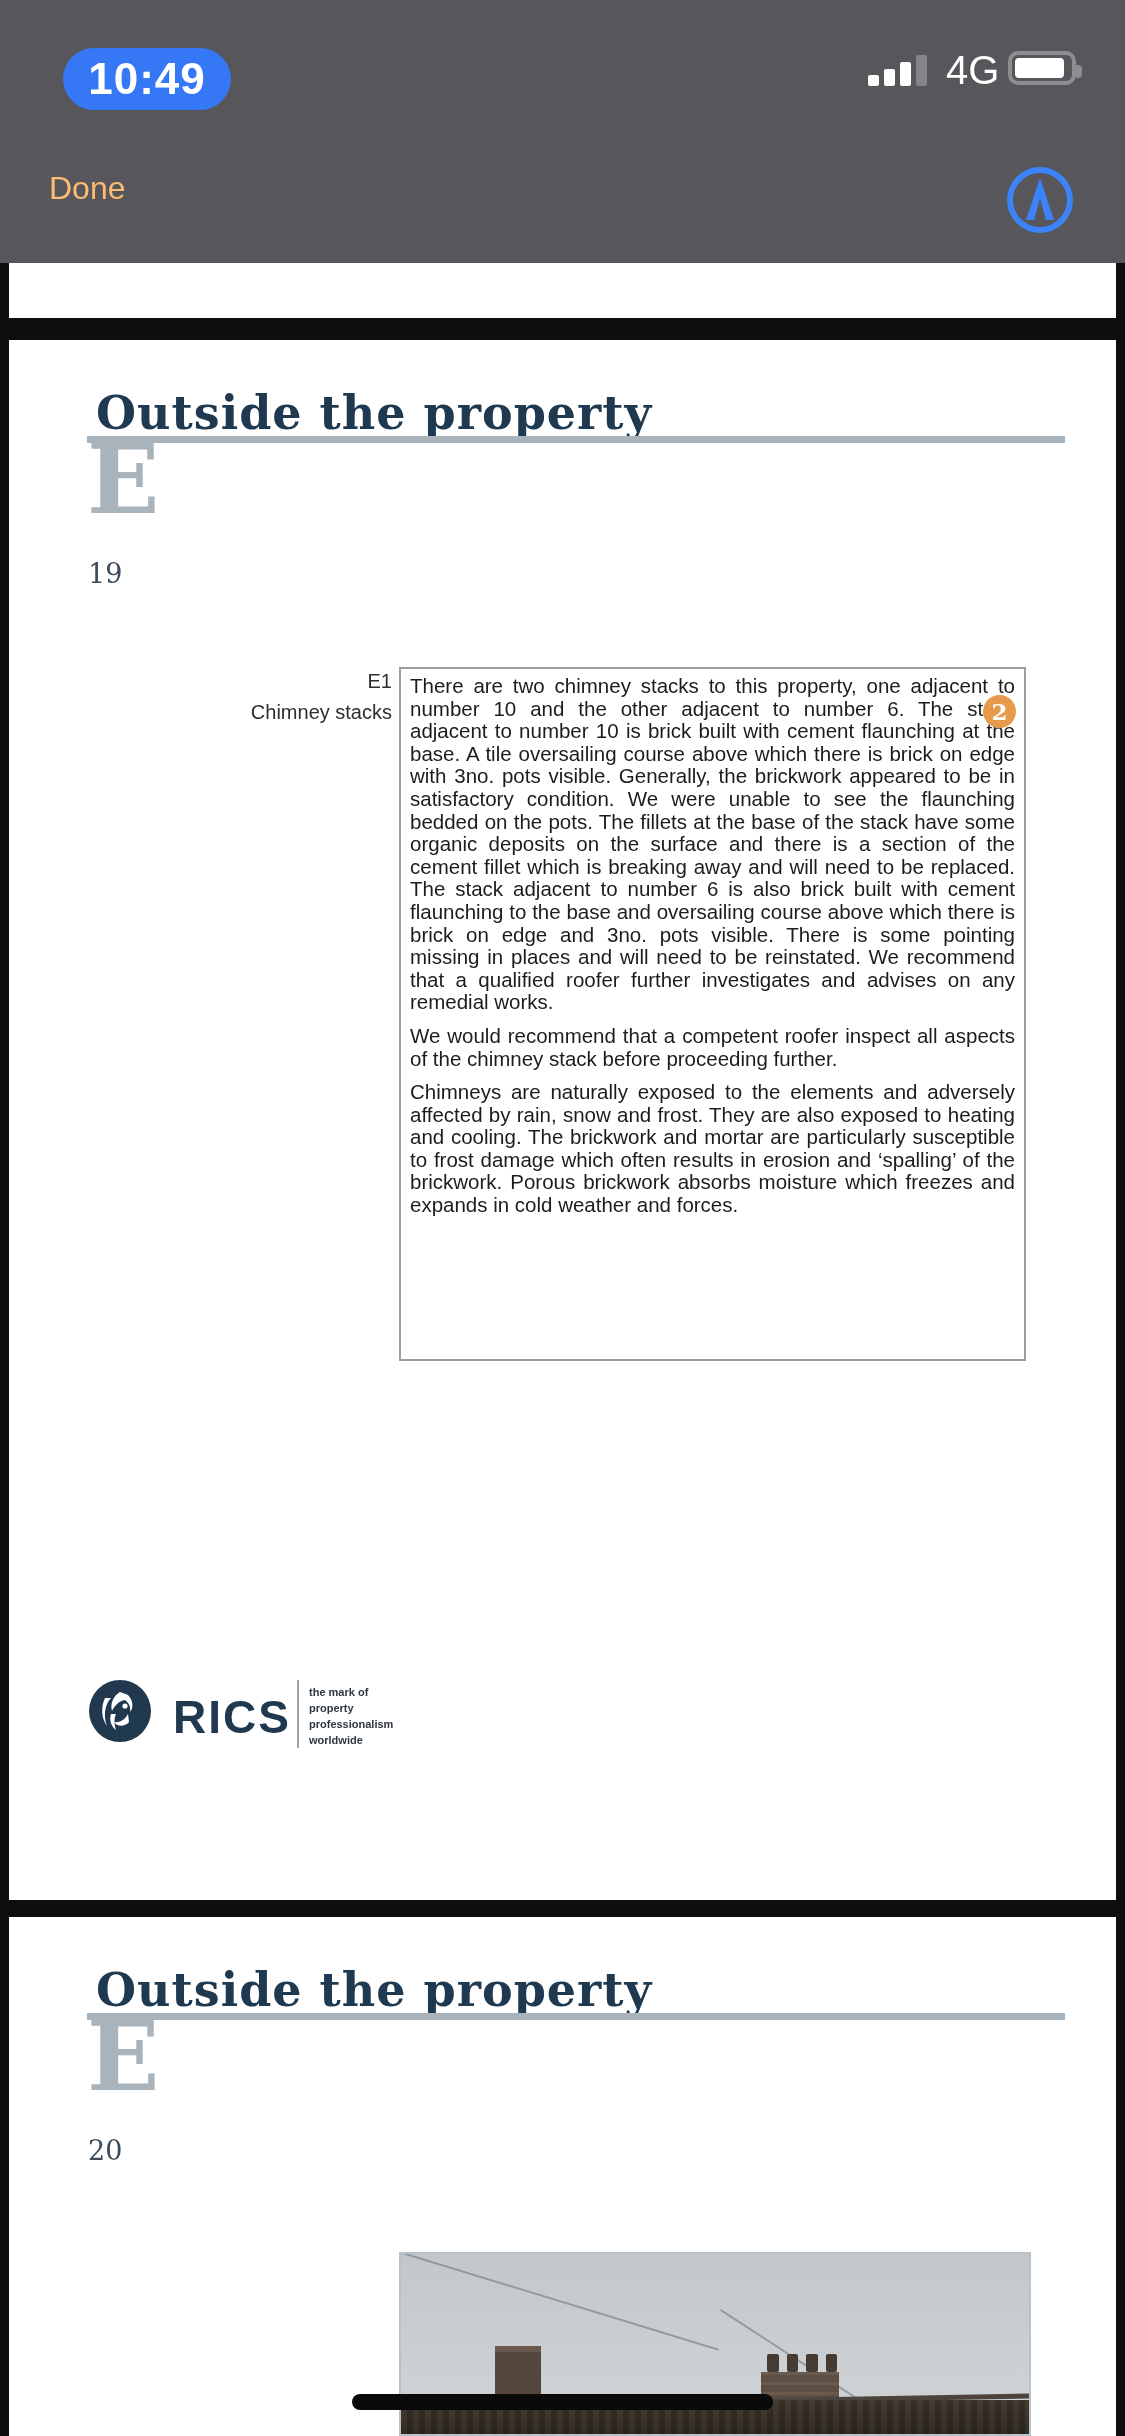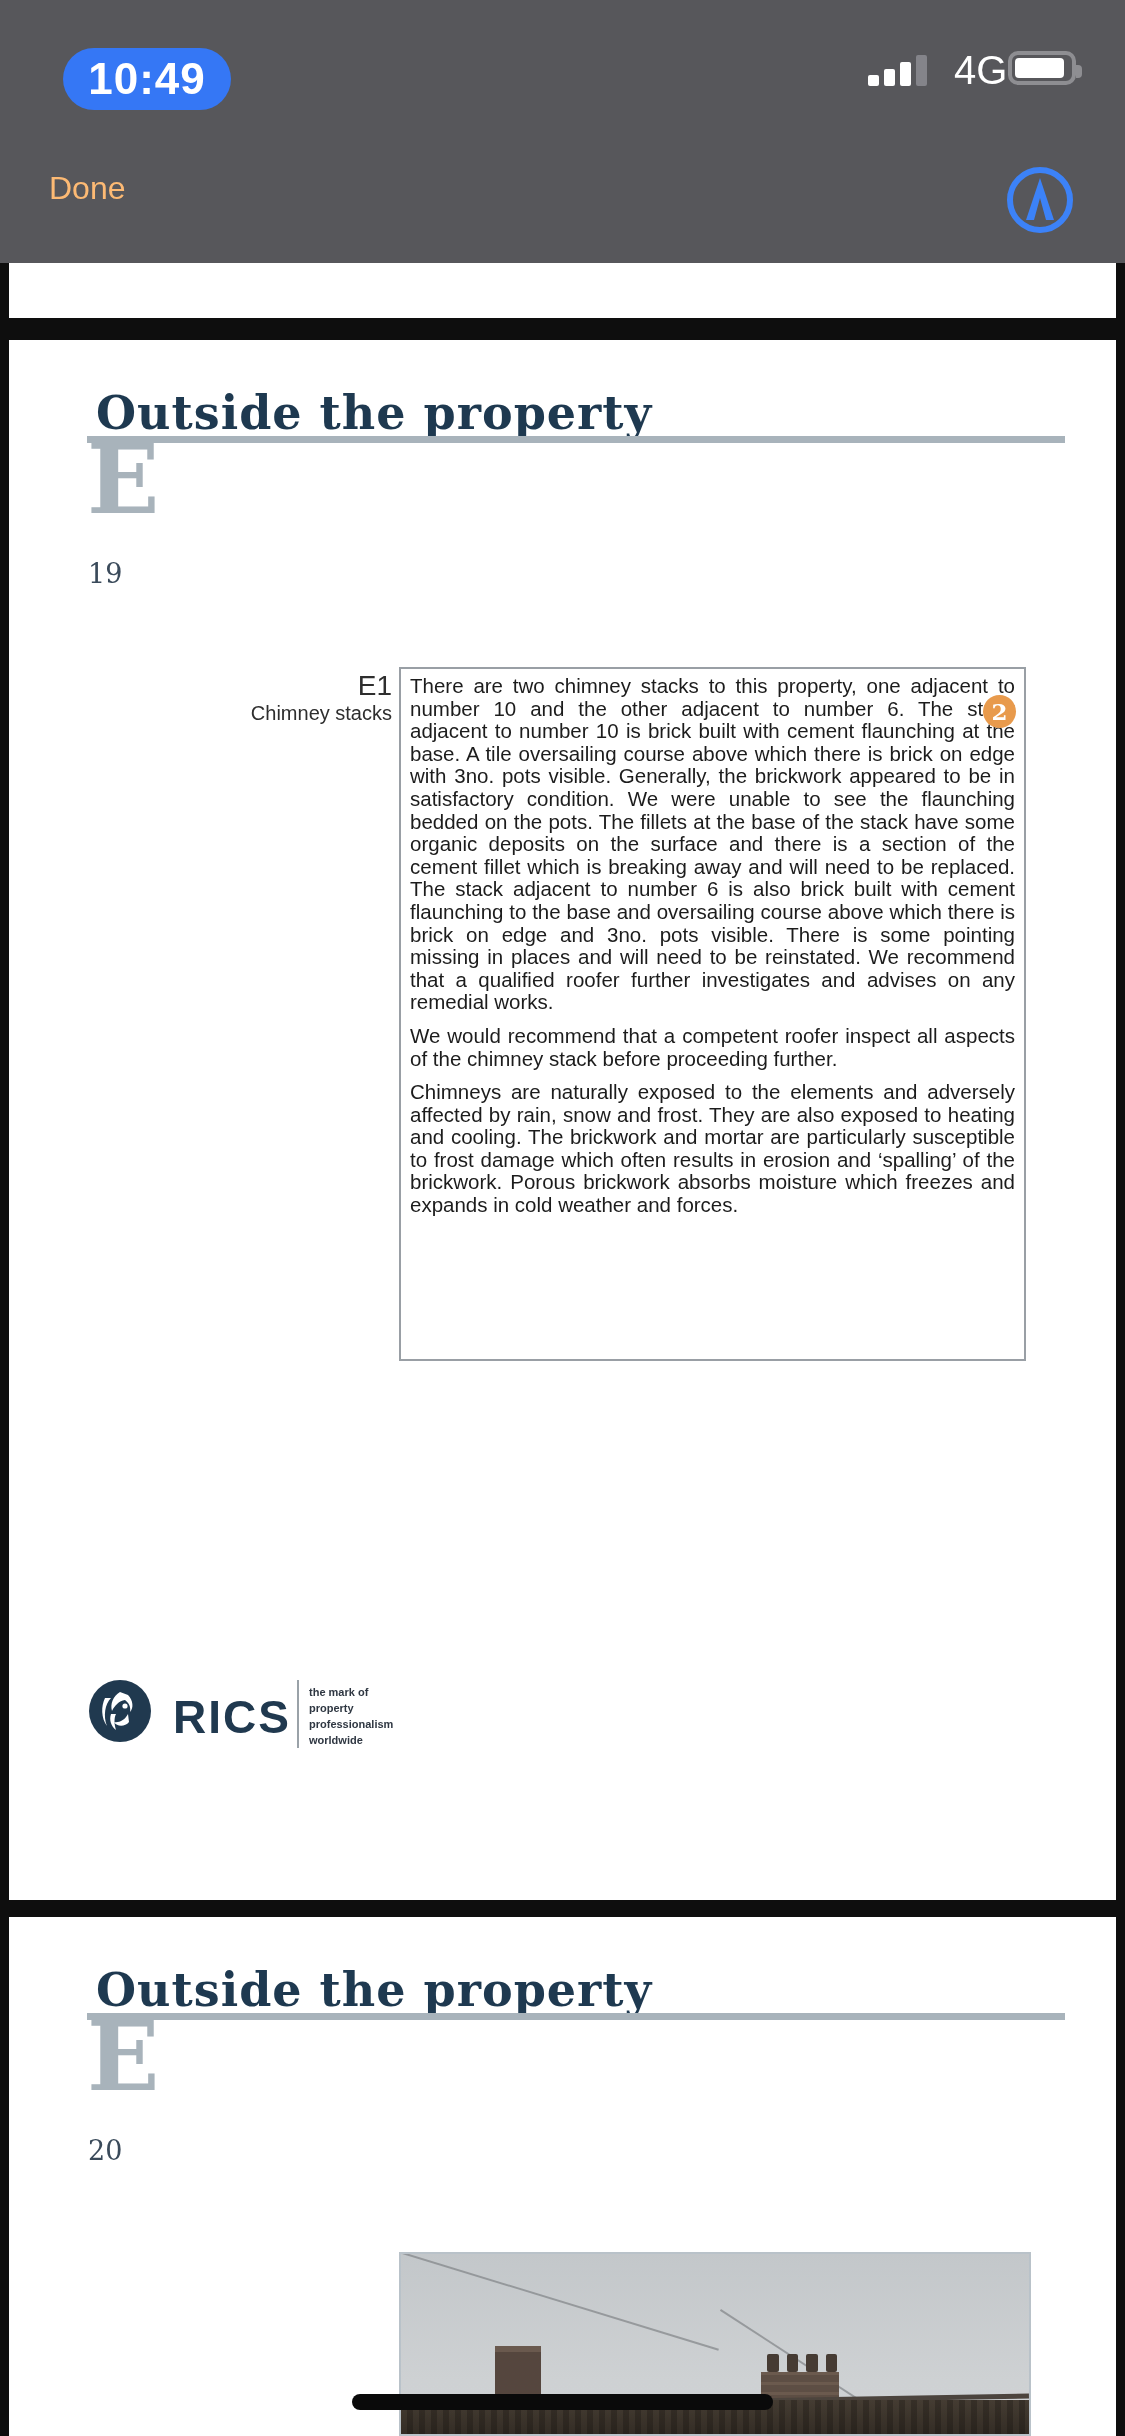--- a/index.html
+++ b/index.html
@@ -8,21 +8,21 @@
 
   
   .chrome{position:absolute;left:0;top:0;width:1125px;height:263px;background:#57575b;z-index:30;}
   .time-pill{position:absolute;left:63px;top:48px;width:168px;height:62px;border-radius:31px;
              background:#3577f5;display:flex;align-items:center;justify-content:center;}
   .time-pill span{color:#fff;font-size:44px;font-weight:700;letter-spacing:1px;}
   .sigbars{position:absolute;left:868px;top:54px;width:66px;height:32px;}
   .sigbars i{position:absolute;bottom:0;width:11px;border-radius:2px;background:#fff;display:block;}
   .sigbars i.b1{left:0;height:11px;} .sigbars i.b2{left:16px;height:17px;}
   .sigbars i.b3{left:32px;height:24px;} .sigbars i.b4{left:48px;height:31px;background:#84848a;}
-  .nettype{position:absolute;left:946px;top:48px;color:#fff;font-size:40px;font-weight:400;margin-left:8px;}
+  .nettype{position:absolute;left:946px;top:48px;color:#fff;font-size:40px;font-weight:400;}
   .battery{position:absolute;left:1008px;top:51px;width:68px;height:34px;border:4px solid #8e8e92;
            border-radius:10px;box-sizing:border-box;}
   .battery .lvl{position:absolute;left:3px;top:3px;bottom:3px;width:82%;background:#fff;border-radius:4px;}
   .battery .nub{position:absolute;right:-10px;top:10px;width:6px;height:13px;background:#8e8e92;
                 border-radius:0 4px 4px 0;}
   .done-btn{position:absolute;left:49px;top:170px;color:#fdba74;font-size:32px;font-weight:400;cursor:pointer;}
   .doc-title{position:absolute;left:198px;top:172px;width:800px;color:#f4f4f4;font-size:50px;
              font-weight:500;white-space:nowrap;overflow:hidden;}
   .app-icon{position:absolute;left:1006px;top:166px;width:68px;height:68px;}
 
@@ -36,21 +36,21 @@
              font-family:"DejaVu Serif",serif;letter-spacing:1px;}
   .h-rule{position:absolute;left:78px;top:96px;width:978px;height:7px;background:#a8b3bb;}
   .drop-e{position:absolute;left:78px;top:92px;color:#a8b3bb;font-size:95px;line-height:1;
           font-weight:700;font-family:"DejaVu Serif",serif;}
   .pageno{position:absolute;left:79px;color:#3a4a5a;font-size:27px;font-family:"DejaVu Serif",serif;}
   .page-21 .pageno{top:218px;}
   .page-22 .pageno{top:218px;}
 
   
   .row-label{position:absolute;left:78px;top:330px;width:305px;text-align:right;color:#2e2e2e;}
-  .row-label .rid{font-size:28px;}
+  .row-label .rid{font-size:20px;margin-bottom:8px;}
   .row-label .rname{font-size:20px;}
   .text-box{position:absolute;left:390px;top:327px;width:627px;height:694px;border:2px solid #999fa5;
             box-sizing:border-box;padding:6px 9px 0 9px;}
   .text-box p{margin:0 0 11px 0;color:#1c1c1c;font-size:20.5px;line-height:22.6px;
               text-align:justify;}
   .badge{position:absolute;left:974px;top:355px;width:33px;height:33px;border-radius:50%;
          background:#e89a4c;color:#fff;display:flex;align-items:center;justify-content:center;
          font-family:"DejaVu Serif",serif;font-size:23px;font-weight:700;}
 
   

